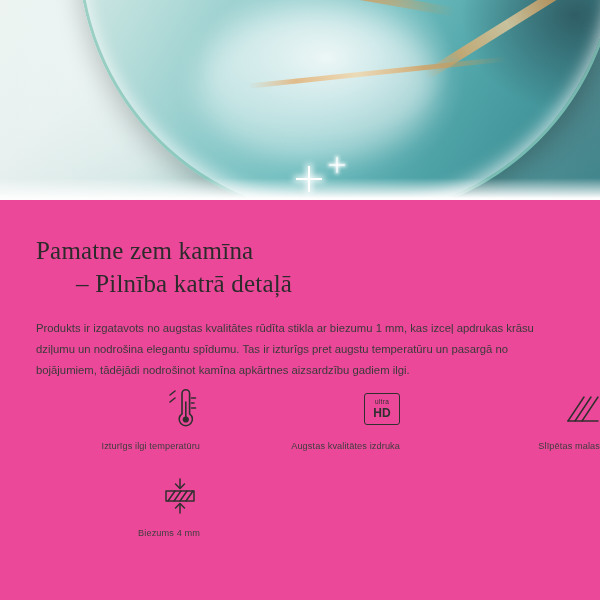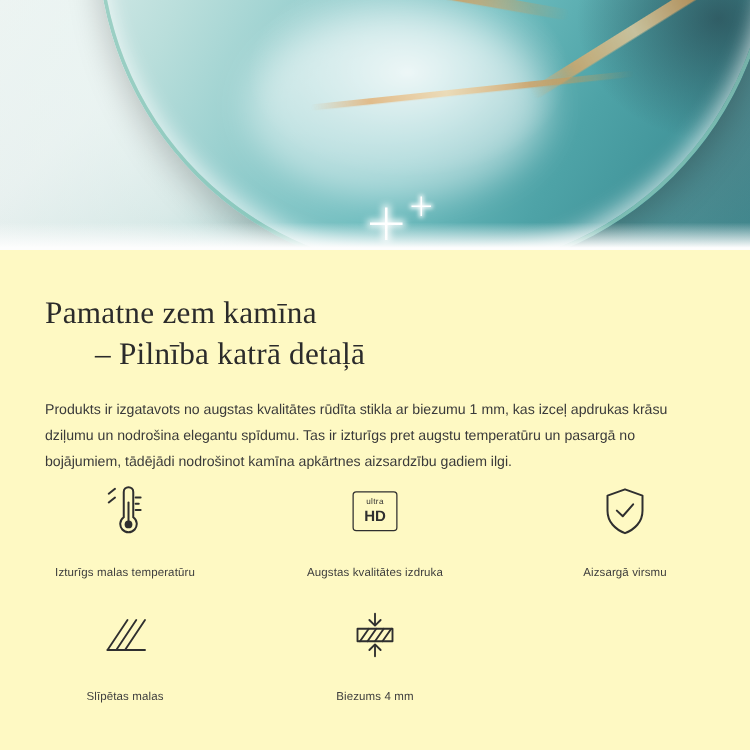--- a/index.html
+++ b/index.html
@@ -11,21 +11,21 @@
     height: 600px;
     background: #ffffff;
     font-family: "Liberation Sans", sans-serif;
     overflow: hidden;
   }
 
   .page {
     position: relative;
     width: 600px;
     height: 600px;
-    background: #fef9c3;
+    background: #ec4899;
     overflow: hidden;
   }
 
   
   .hero {
     position: absolute;
     left: 0;
     top: 0;
     width: 600px;
     height: 200px;
@@ -158,23 +158,22 @@
     top: 386px;
     width: 600px;
     display: grid;
     grid-template-columns: repeat(3, 1fr);
     row-gap: 22px;
   }
 
   .feature {
     display: flex;
     flex-direction: column;
-    align-items: center;
+    align-items: flex-end;
     justify-content: flex-start;
-    gap: 12px;
   }
 
   .feature-icon {
     height: 46px;
     display: flex;
     align-items: center;
     justify-content: center;
     color: #2f2f2f;
   }
 
@@ -242,42 +241,33 @@
           <path d="M16 5.5a3.8 3.8 0 0 1 7.6 0v20.3a6.6 6.6 0 1 1-7.6 0z"></path>
           <circle cx="19.8" cy="31.5" r="3.1" fill="#2f2f2f" stroke="none"></circle>
           <line x1="19.8" y1="14" x2="19.8" y2="30"></line>
           <line x1="25.5" y1="10" x2="29.5" y2="10"></line>
           <line x1="25.5" y1="15" x2="28" y2="15"></line>
           <line x1="25.5" y1="20" x2="29.5" y2="20"></line>
           <line x1="4" y1="7" x2="9" y2="3"></line>
           <line x1="4" y1="14" x2="9" y2="10"></line>
         </svg>
       </div>
-      <div class="feature-label">Izturīgs malas temperatūru</div>
+      <div class="feature-label">Izturīgs ilgi temperatūru</div>
     </div>
 
     <div class="feature">
       <div class="feature-icon">
         <div class="uhd-box">
           <span class="uhd-top">ultra</span>
           <span class="uhd-bot">HD</span>
         </div>
       </div>
       <div class="feature-label">Augstas kvalitātes izdruka</div>
     </div>
 
-    <div class="feature">
-      <div class="feature-icon">
-        <svg width="34" height="40" viewBox="0 0 34 40" fill="none" stroke="#2f2f2f" stroke-width="1.6" stroke-linecap="round" stroke-linejoin="round">
-          <path d="M17 2.5 L31 7.5 v12c0 9-6.3 15.1-14 18-7.7-2.9-14-9-14-18v-12z"></path>
-          <polyline points="10.5,19.5 15.2,24 23.5,14.5"></polyline>
-        </svg>
-      </div>
-      <div class="feature-label">Aizsargā virsmu</div>
-    </div>
 
 
     <div class="feature">
       <div class="feature-icon">
         <svg width="36" height="34" viewBox="0 0 36 34" fill="none" stroke="#2f2f2f" stroke-width="1.5" stroke-linecap="round">
           <path d="M4 29 L20 5"></path>
           <path d="M11 29 L27 5"></path>
           <path d="M18 29 L34 5"></path>
           <path d="M4 29 H34"></path>
         </svg>

